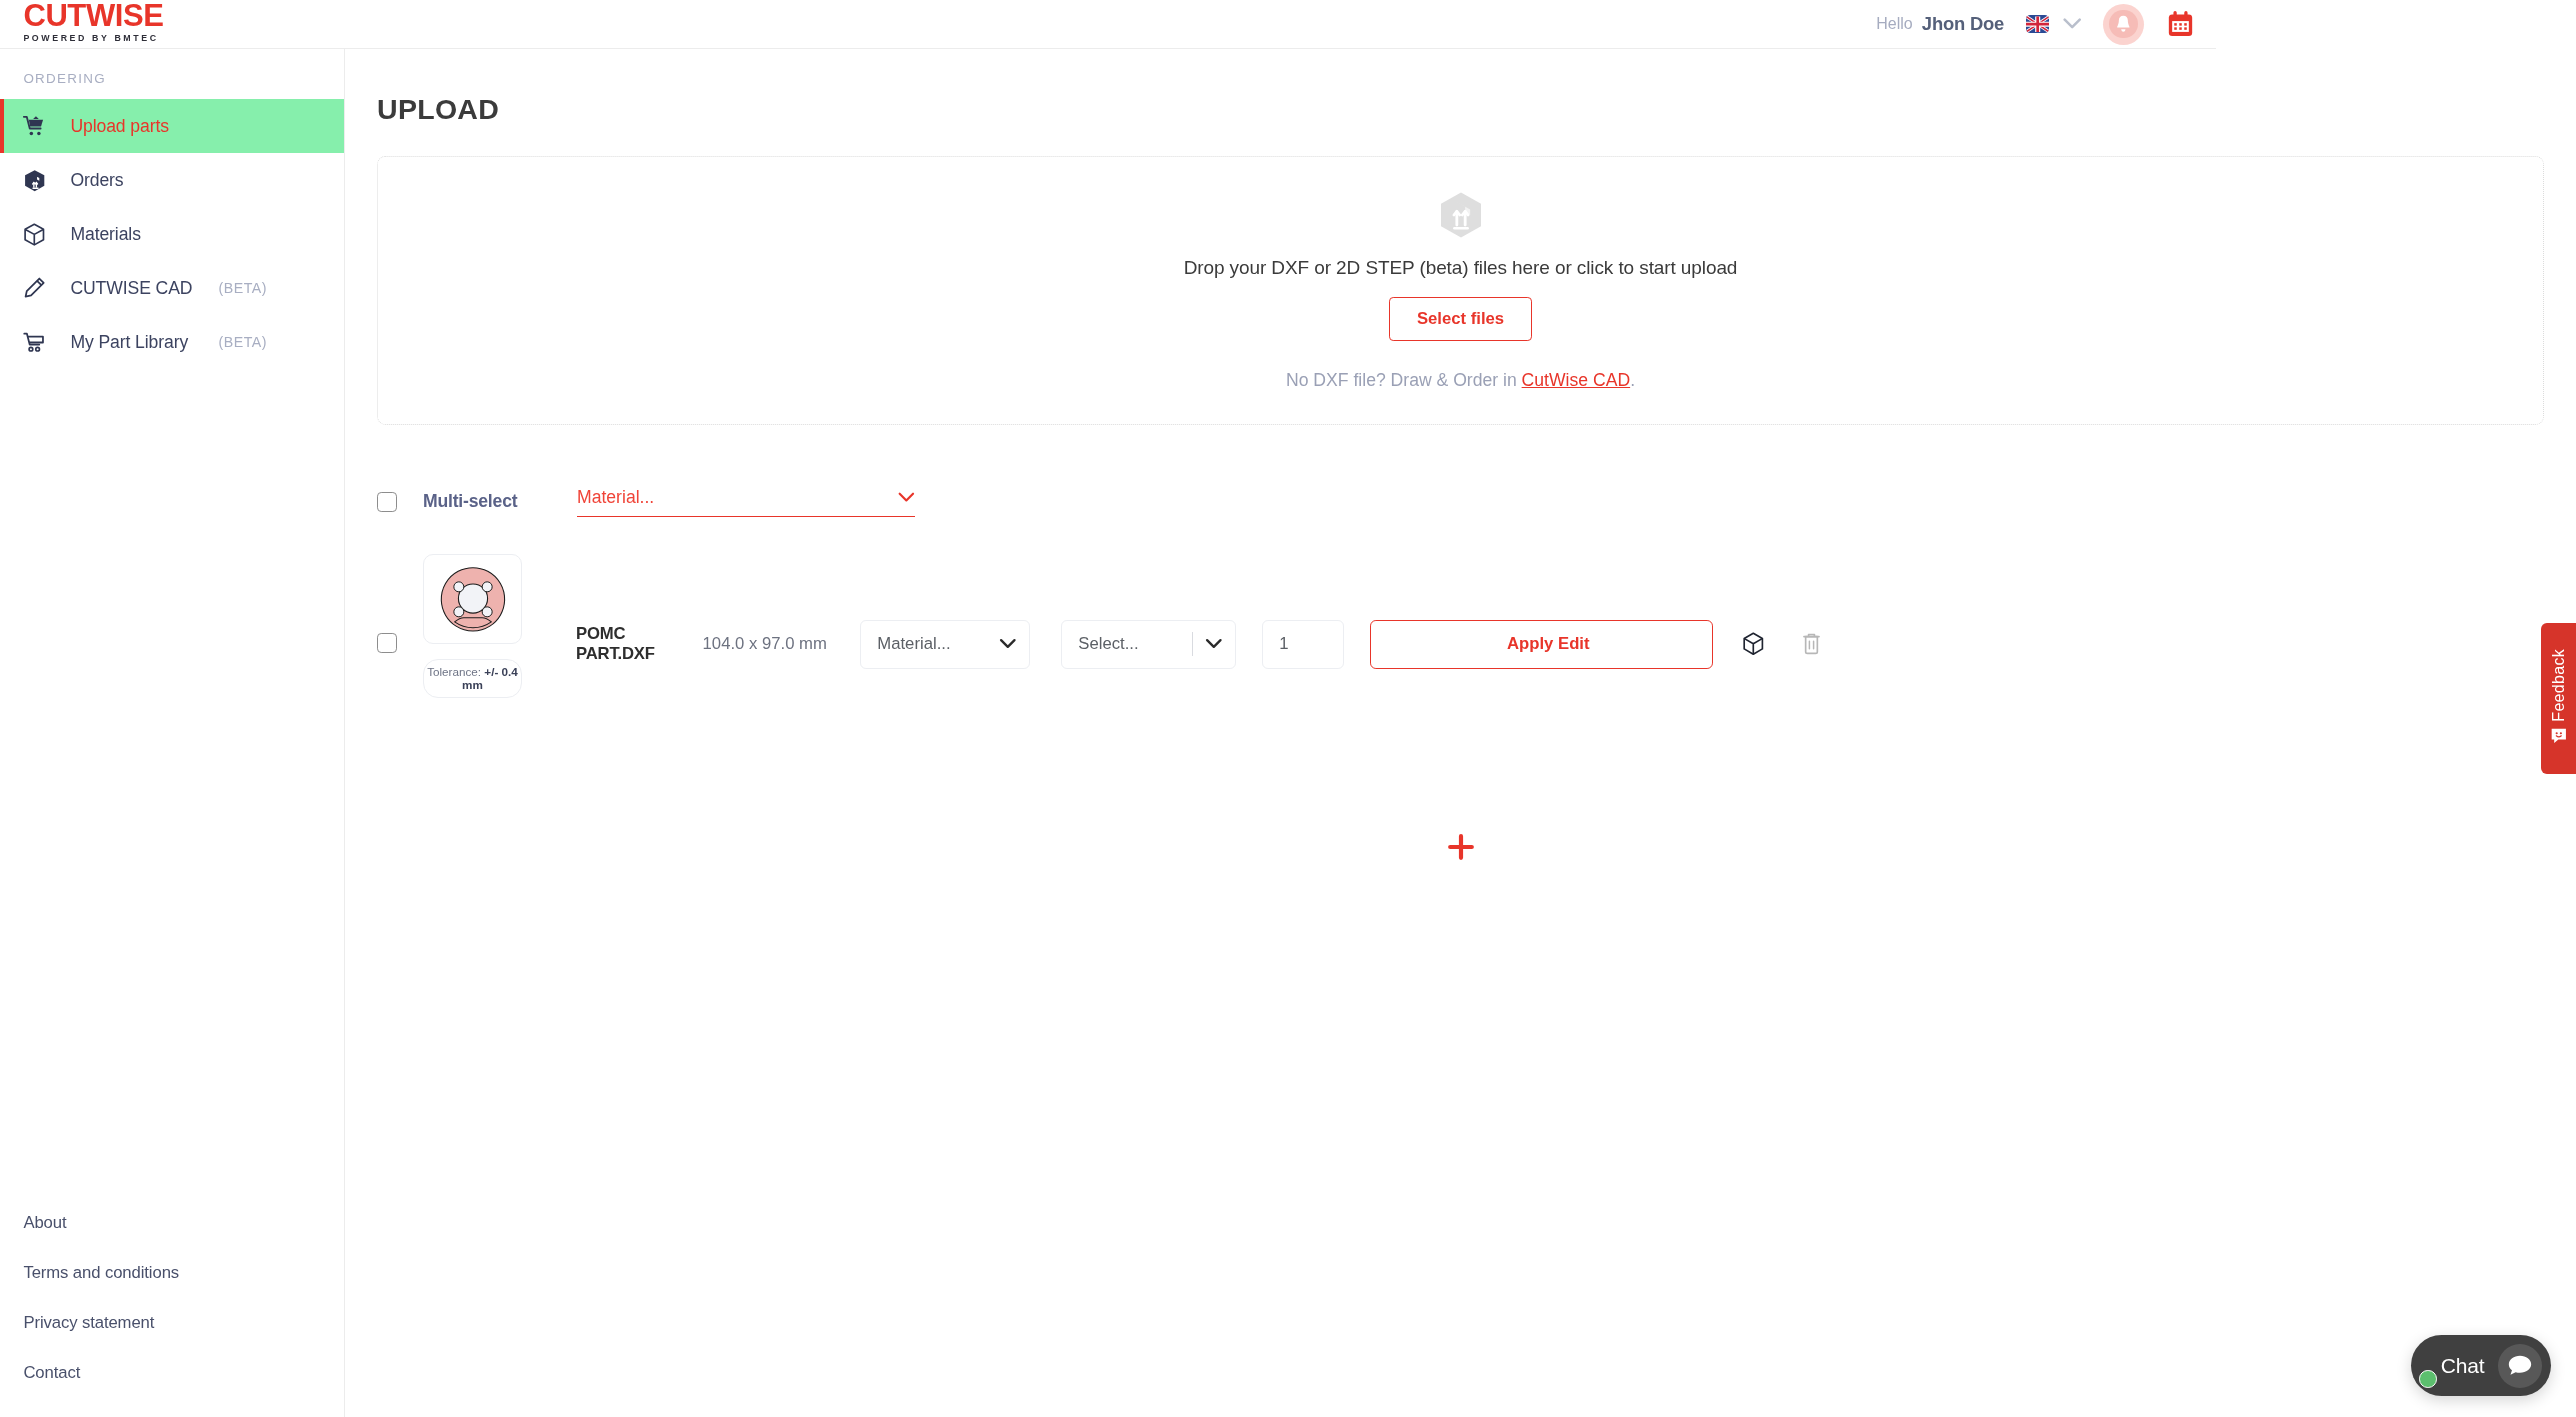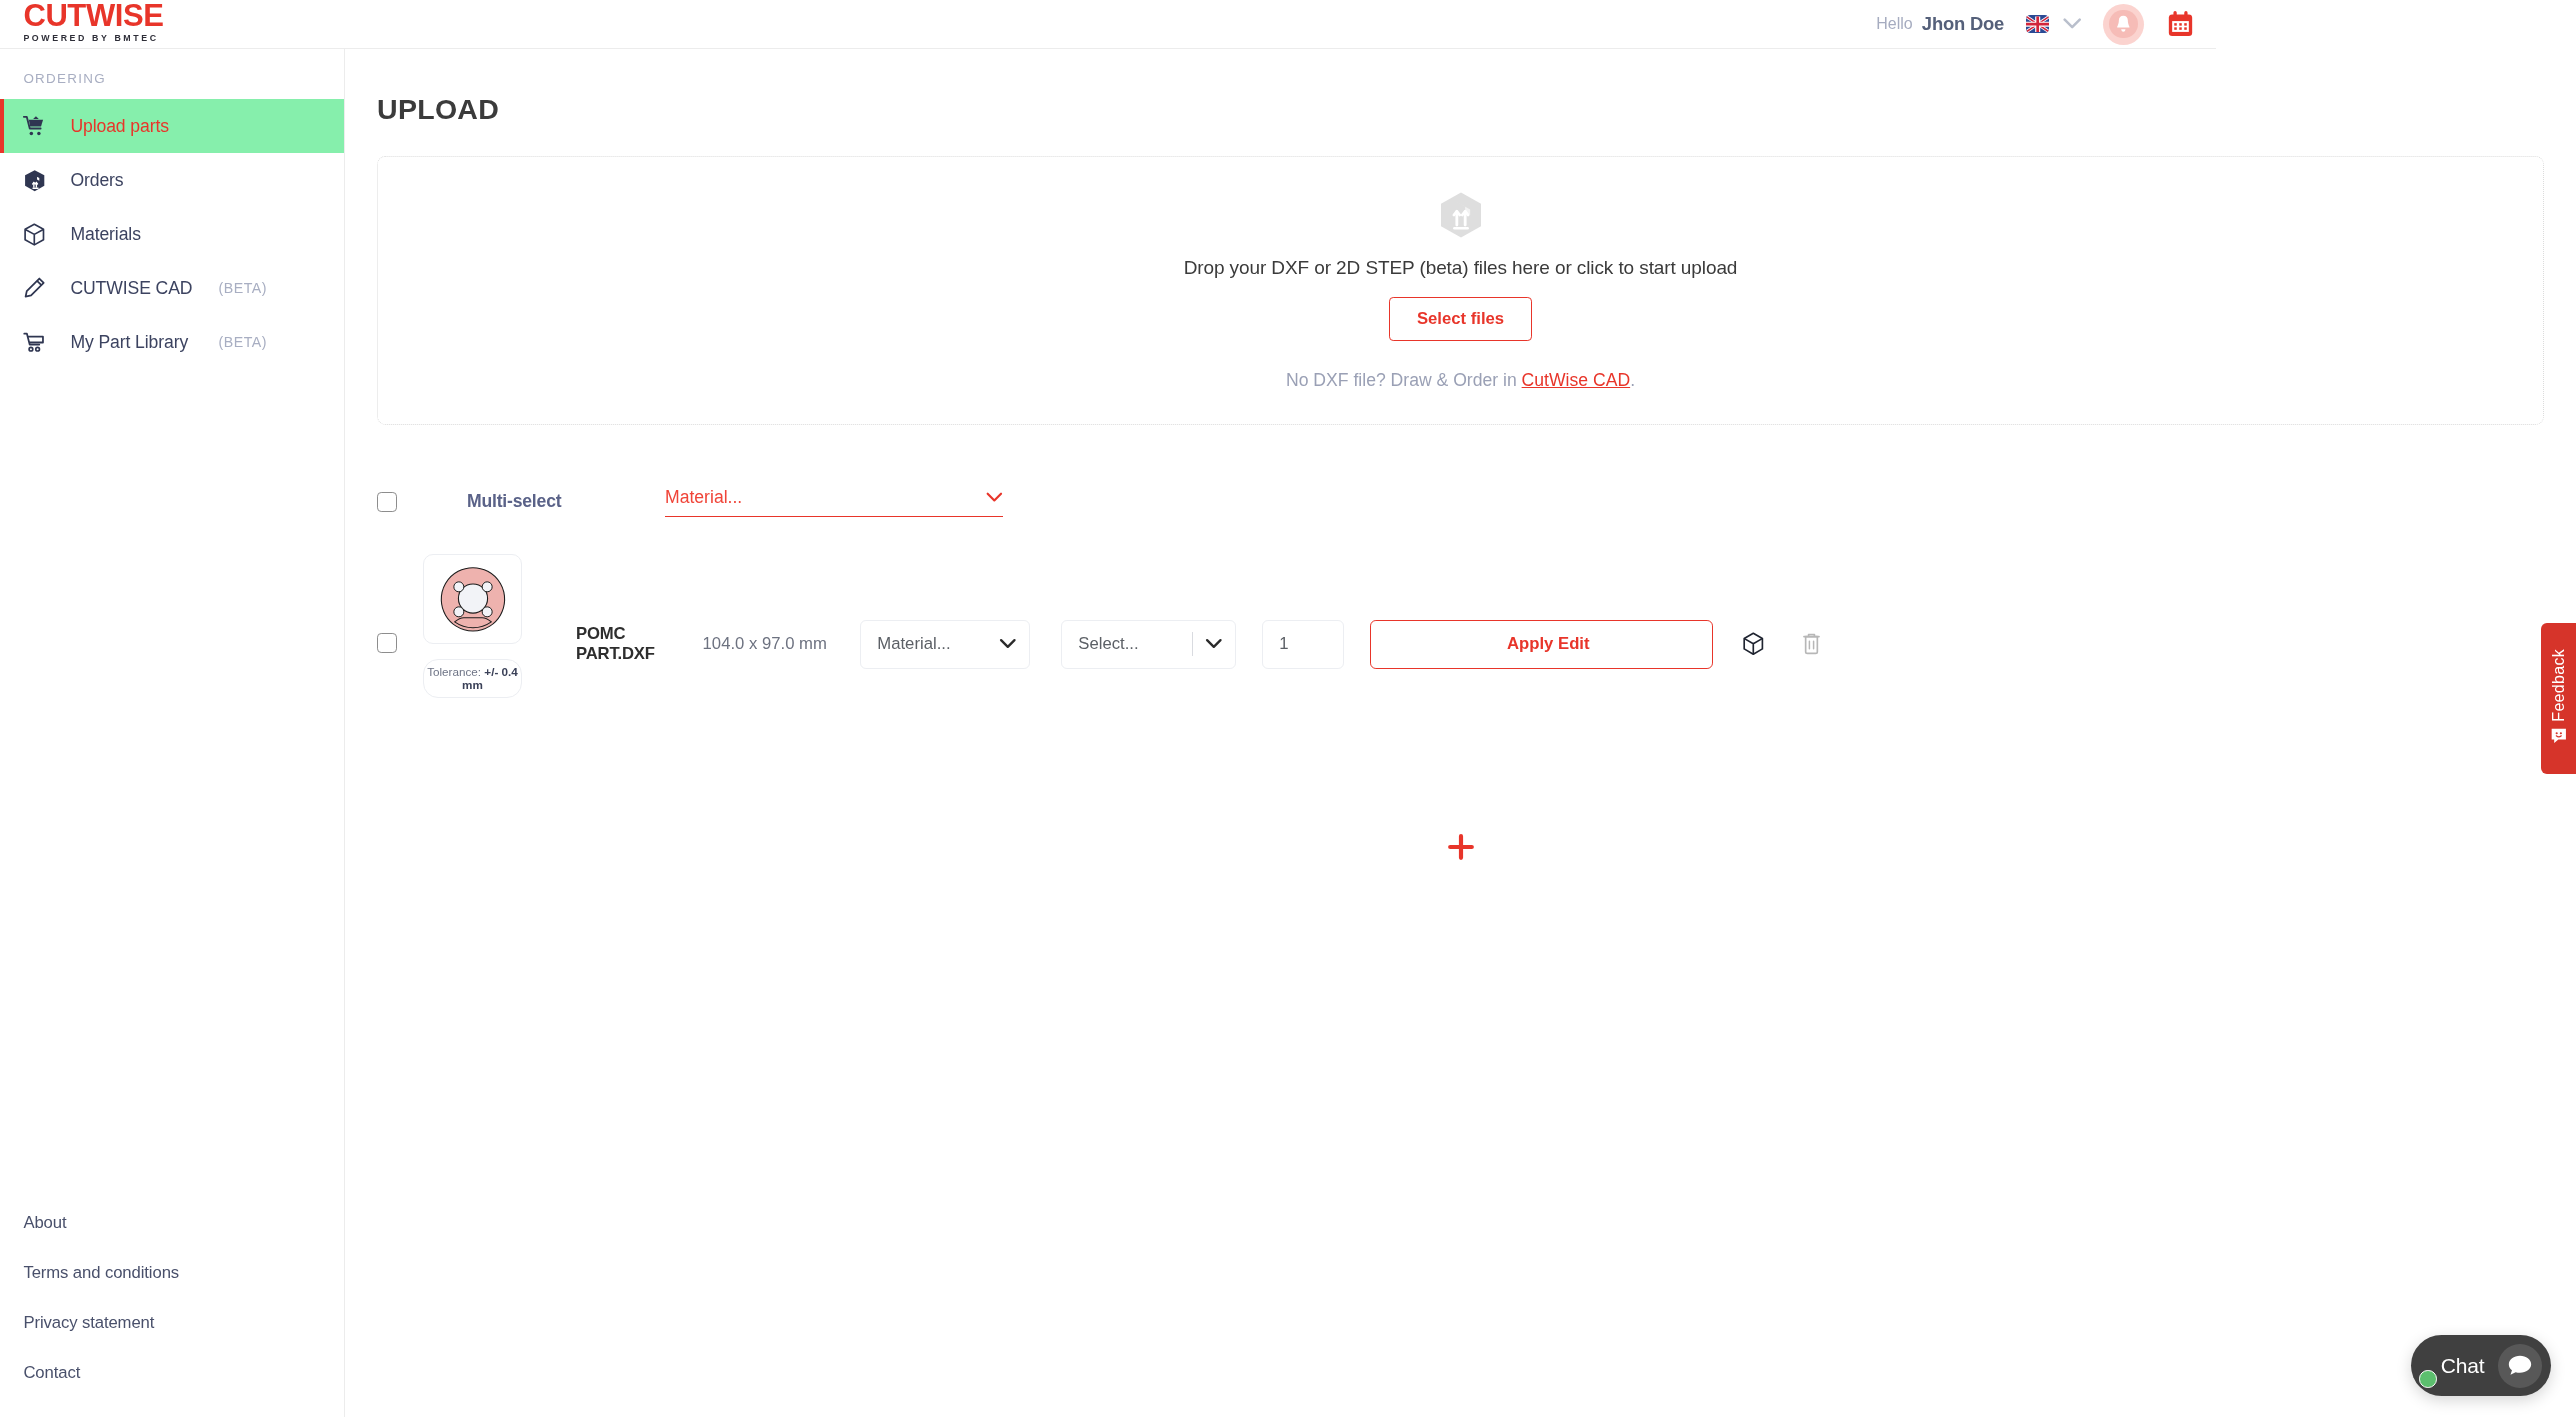--- a/index.html
+++ b/index.html
@@ -88,21 +88,21 @@
   .dz-title { font-size:19px; font-weight:normal; color:#3b3b3b; letter-spacing:-0.1px; }
   .dz-btn {
     margin-top:18.4px; border:0.8px solid #e8352a; color:#e8352a; background:#fff;
     font-size:16.7px; font-weight:bold; padding:11px 27px; border-radius:4.2px; cursor:pointer;
     font-family:"Liberation Sans", sans-serif;
   }
   .dz-sub { margin-top:29px; font-size:17.6px; color:#9aa0b5; }
   .dz-sub a { color:#e8352a; text-decoration:underline; cursor:pointer; }
 
   
-  .multirow { display:flex; align-items:center; margin:62px 0 0 0; padding-left:32px;gap:44px; }
+  .multirow { display:flex; align-items:center; margin:62px 0 0 0; padding-left:32px; }
   .cbox {
     width:20px; height:20px; border:1.7px solid #8d8d8d; border-radius:4.2px; background:#fff;
     cursor:pointer; flex:none;
   }
   .multi-label {
     font-size:17.6px; font-weight:bold; color:#5a6288; margin-left:26px; letter-spacing:-0.2px;
     width:127px; flex:none;
   }
   .mat-select-underline {
     margin-left:27px; width:338px; border-bottom:1.3px solid #e8352a;

